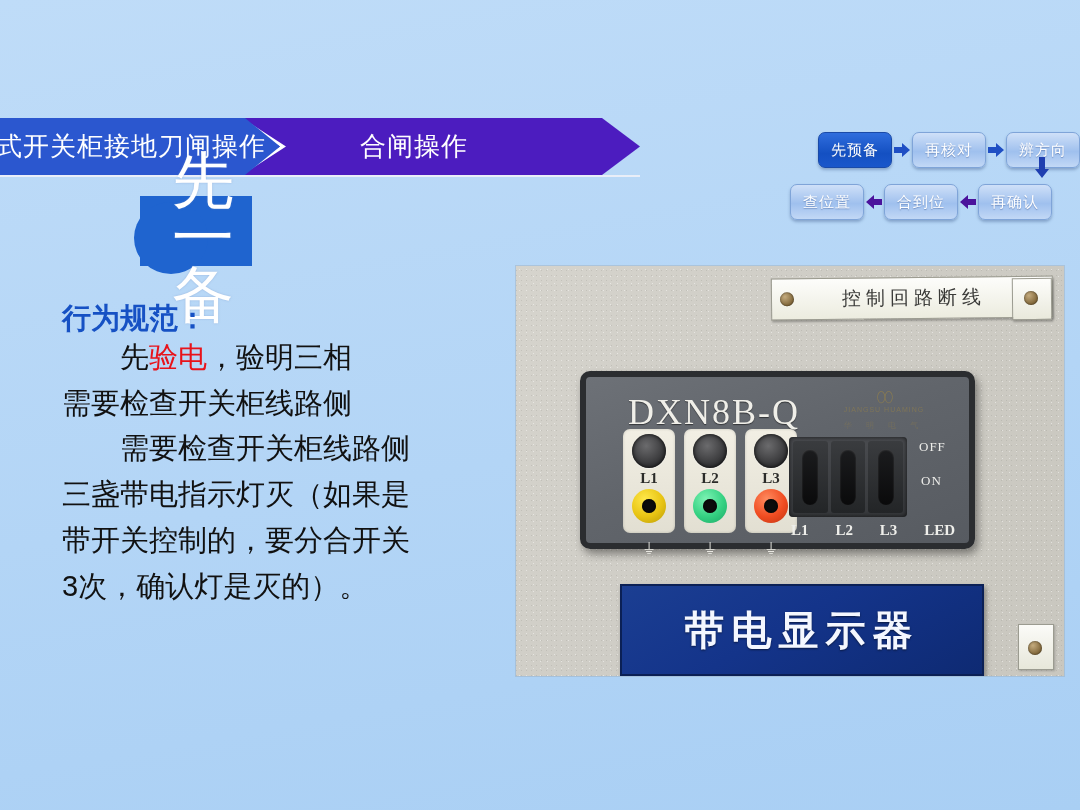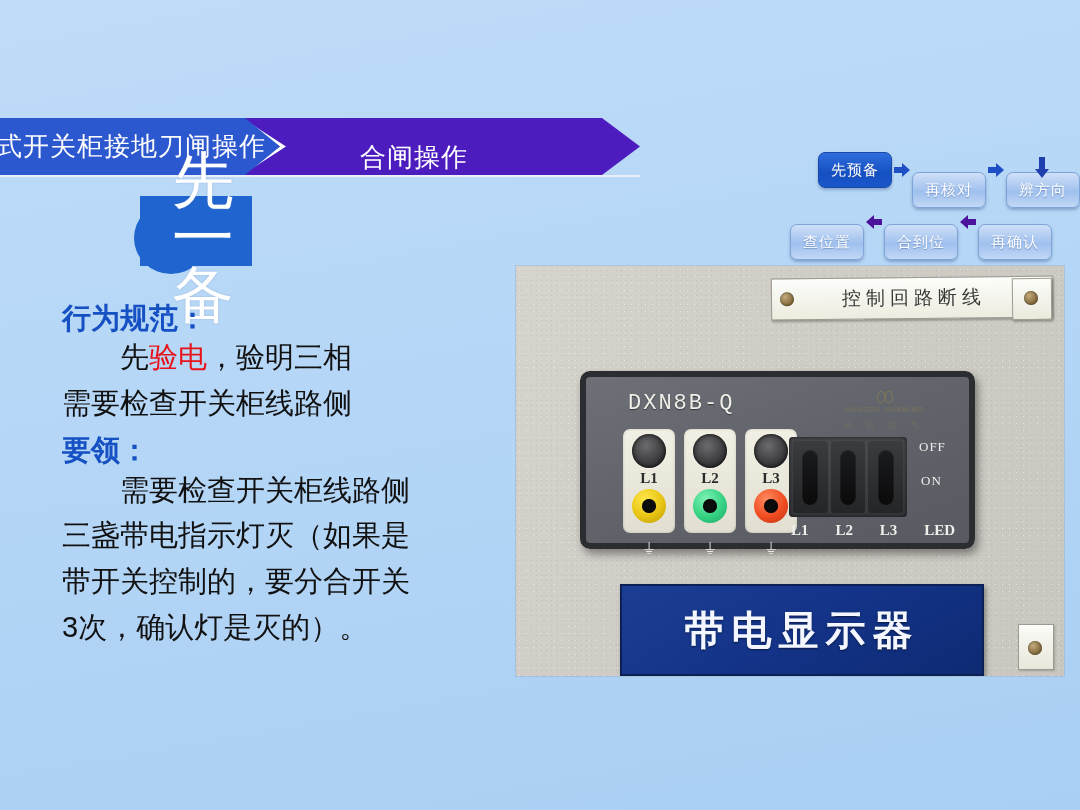--- a/index.html
+++ b/index.html
@@ -23,21 +23,20 @@
     padding-left:4px;box-sizing:border-box;
   }
   .chev-left-edge{
     position:absolute;left:0;top:0;width:296px;height:57px;
     clip-path:polygon(252px 0, 296px 50%, 252px 100%, 246px 100%, 290px 50%, 246px 0);
     background:#ffffff;
   }
   .chev-right{
     left:252px;width:398px;background:#4c1cbf;
     clip-path:polygon(0 0, 360px 0, 398px 50%, 360px 100%, 0 100%);
-    align-items:flex-end;
   }
   .chev-text{
     color:#fff;font-size:26px;letter-spacing:1px;white-space:nowrap;
     position:relative;z-index:3;
   }
   .chev-left .chev-text{margin-left:2px;}
   .chev-right .chev-text{margin-left:118px;}
   .banner-underline{position:absolute;left:0;top:175px;width:640px;height:2px;background:#e9eef8;}
 
   
@@ -117,22 +116,22 @@
   .device{
     position:absolute;left:64px;top:105px;width:395px;height:178px;
     background:linear-gradient(160deg,#6d7177 0%,#61656b 45%,#575b61 100%);
     border-radius:10px;
     border:6px solid #2b2d30;
     box-sizing:border-box;
     box-shadow:3px 5px 9px rgba(0,0,0,.4);
   }
   .dev-title{
     position:absolute;left:42px;top:14px;
-    font-family:Liberation Mono, monospace;
-    font-size:22px;letter-spacing:2px;color:#f0efe9;
+    font-family:Liberation Serif, serif;
+    font-size:36px;letter-spacing:2px;color:#f0efe9;
     text-shadow:0 1px 1px rgba(0,0,0,.5);
   }
   .brand{
     position:absolute;right:30px;top:12px;width:110px;text-align:center;
     color:#8d7d4f;font-size:10px;letter-spacing:1px;opacity:.85;
   }
   .brand .bmark{font-size:15px;letter-spacing:-2px;display:block;line-height:1;}
   .brand .btxt{display:block;font-size:7px;margin-top:2px;opacity:.8;}
   .brand .bsub{display:block;font-size:8px;margin-top:7px;opacity:.45;letter-spacing:6px;}
 
@@ -210,21 +209,20 @@
   .fbox{
     width:72px;height:34px;border-radius:7px;
     display:flex;align-items:center;justify-content:center;
     font-size:15px;color:#ffffff;letter-spacing:1px;
     border:1px solid #7fa4d8;
     box-shadow:0 2px 3px rgba(40,70,120,.35);
     text-shadow:0 1px 1px rgba(60,90,150,.5);
   }
   .fbox.plain{
     background:linear-gradient(#cfe0f8,#9fc0ee 55%,#c2d8f6);
-    margin-top:40px;
   }
   .fbox.active{
     background:linear-gradient(#2f6ddd,#1450c2 60%,#1a57cb);
     border-color:#1a4aa8;color:#fff;
   }
   .arrow{width:20px;display:flex;align-items:center;justify-content:center;}
   .arrow svg{display:block;}
   .arrow-down{
     position:absolute;left:240px;top:38px;width:24px;height:28px;
     display:flex;align-items:center;justify-content:center;
@@ -279,21 +277,20 @@
   <div class="wm-chars">
     <span>先</span>
     <span>一</span>
     <span>备</span>
   </div>
 
   <div class="body-text">
     <p class="head">行为规范：</p>
     <p class="para indent"><span>先</span><span class="red">验电</span><span>，验明三相</span></p>
     <p class="para">需要检查开关柜线路侧</p>
-    <p class="head head2">要领：</p>
     <p class="para indent">需要检查开关柜线路侧</p>
     <p class="para">三盏带电指示灯灭（如果是</p>
     <p class="para">带开关控制的，要分合开关</p>
     <p class="para">3次，确认灯是灭的）。</p>
   </div>
 
   <div class="photo">
 
     <div class="label-top">
       <span class="screw s1"></span>

